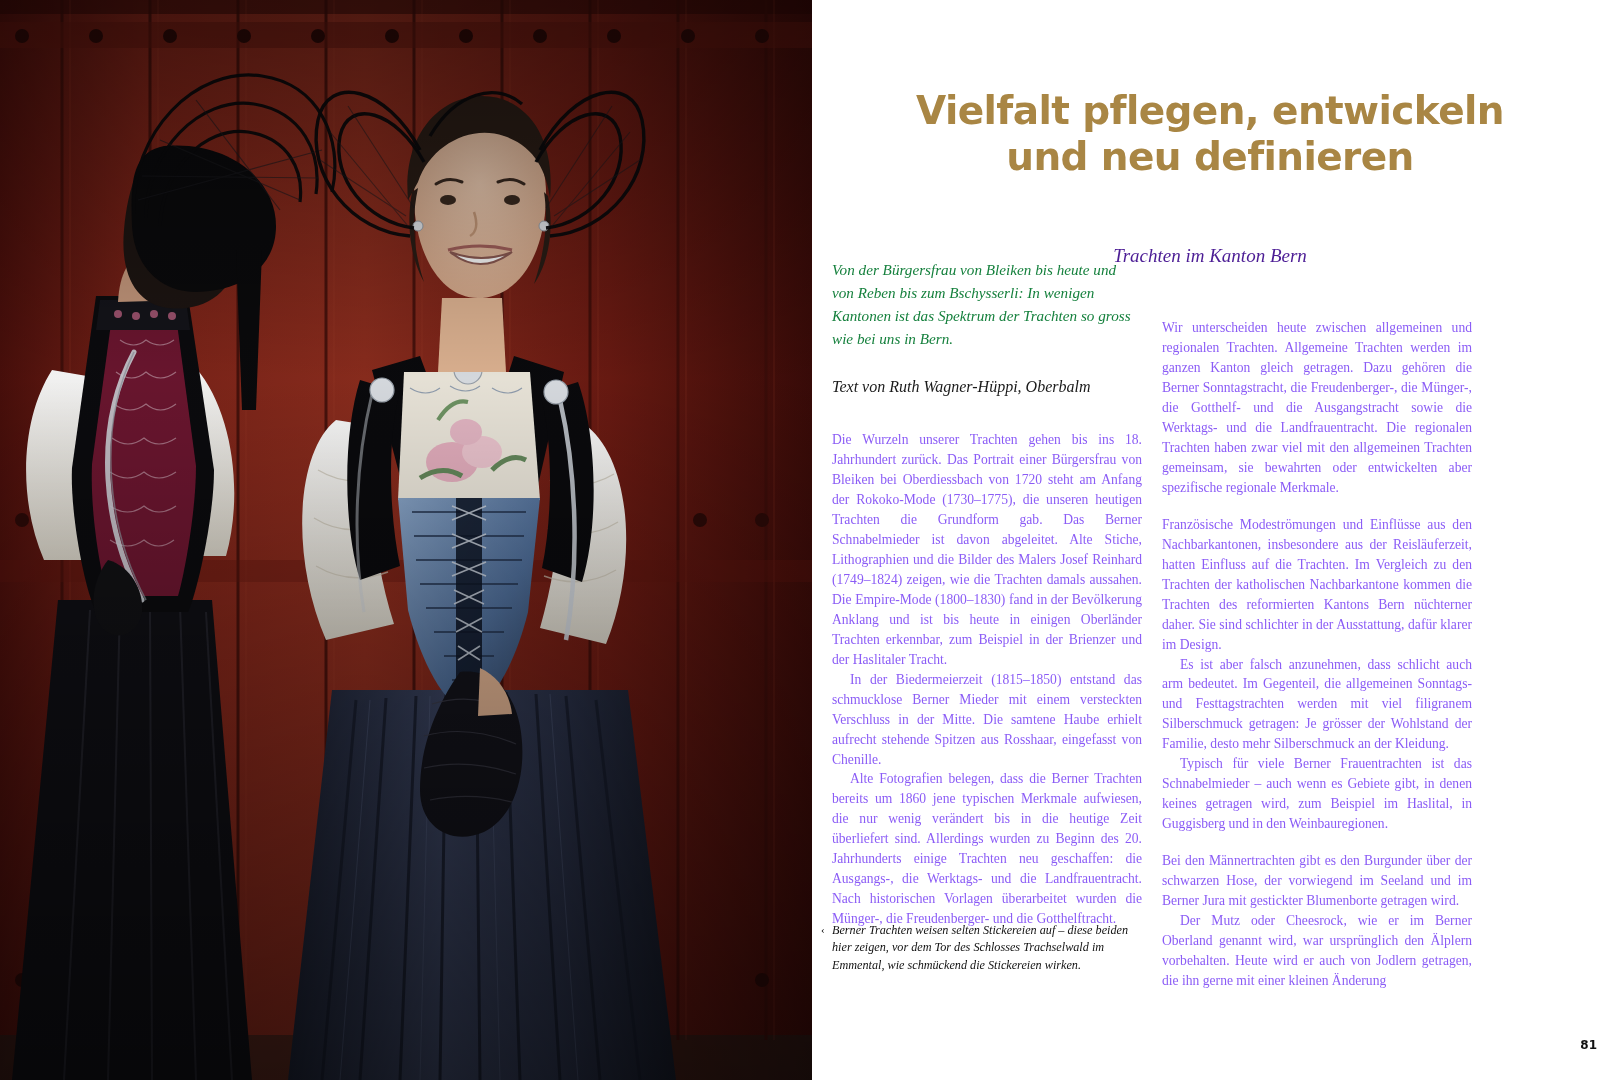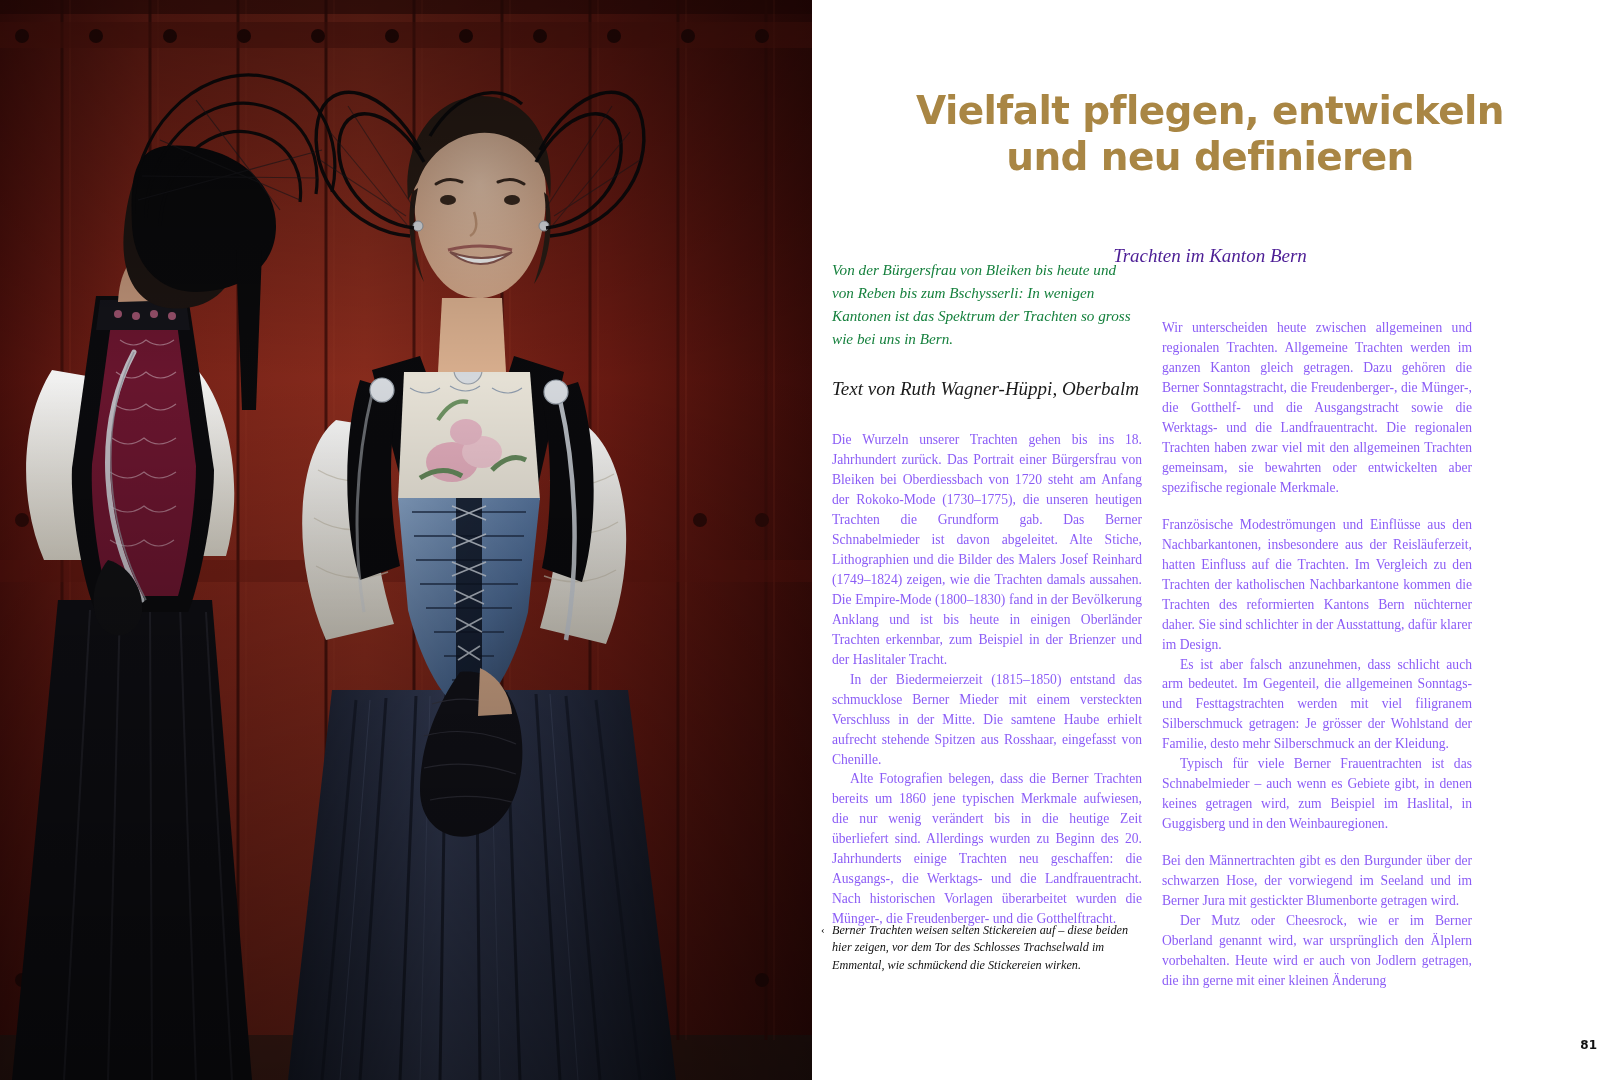--- a/index.html
+++ b/index.html
@@ -75,21 +75,21 @@
     line-height: 1.52;
     color: #15803d;
   }
   .byline {
     position: absolute;
     left: 20px;
     top: 378px;
     width: 310px;
     font-family: "Liberation Serif", serif;
     font-style: italic;
-    font-size: 19px;
+    font-size: 16px;
     color: #1a1a1a;
   }
 
   .col {
     position: absolute;
     font-size: 13.6px;
     line-height: 1.47;
     color: #8b5cf6;
     text-align: justify;
     text-justify: inter-word;

